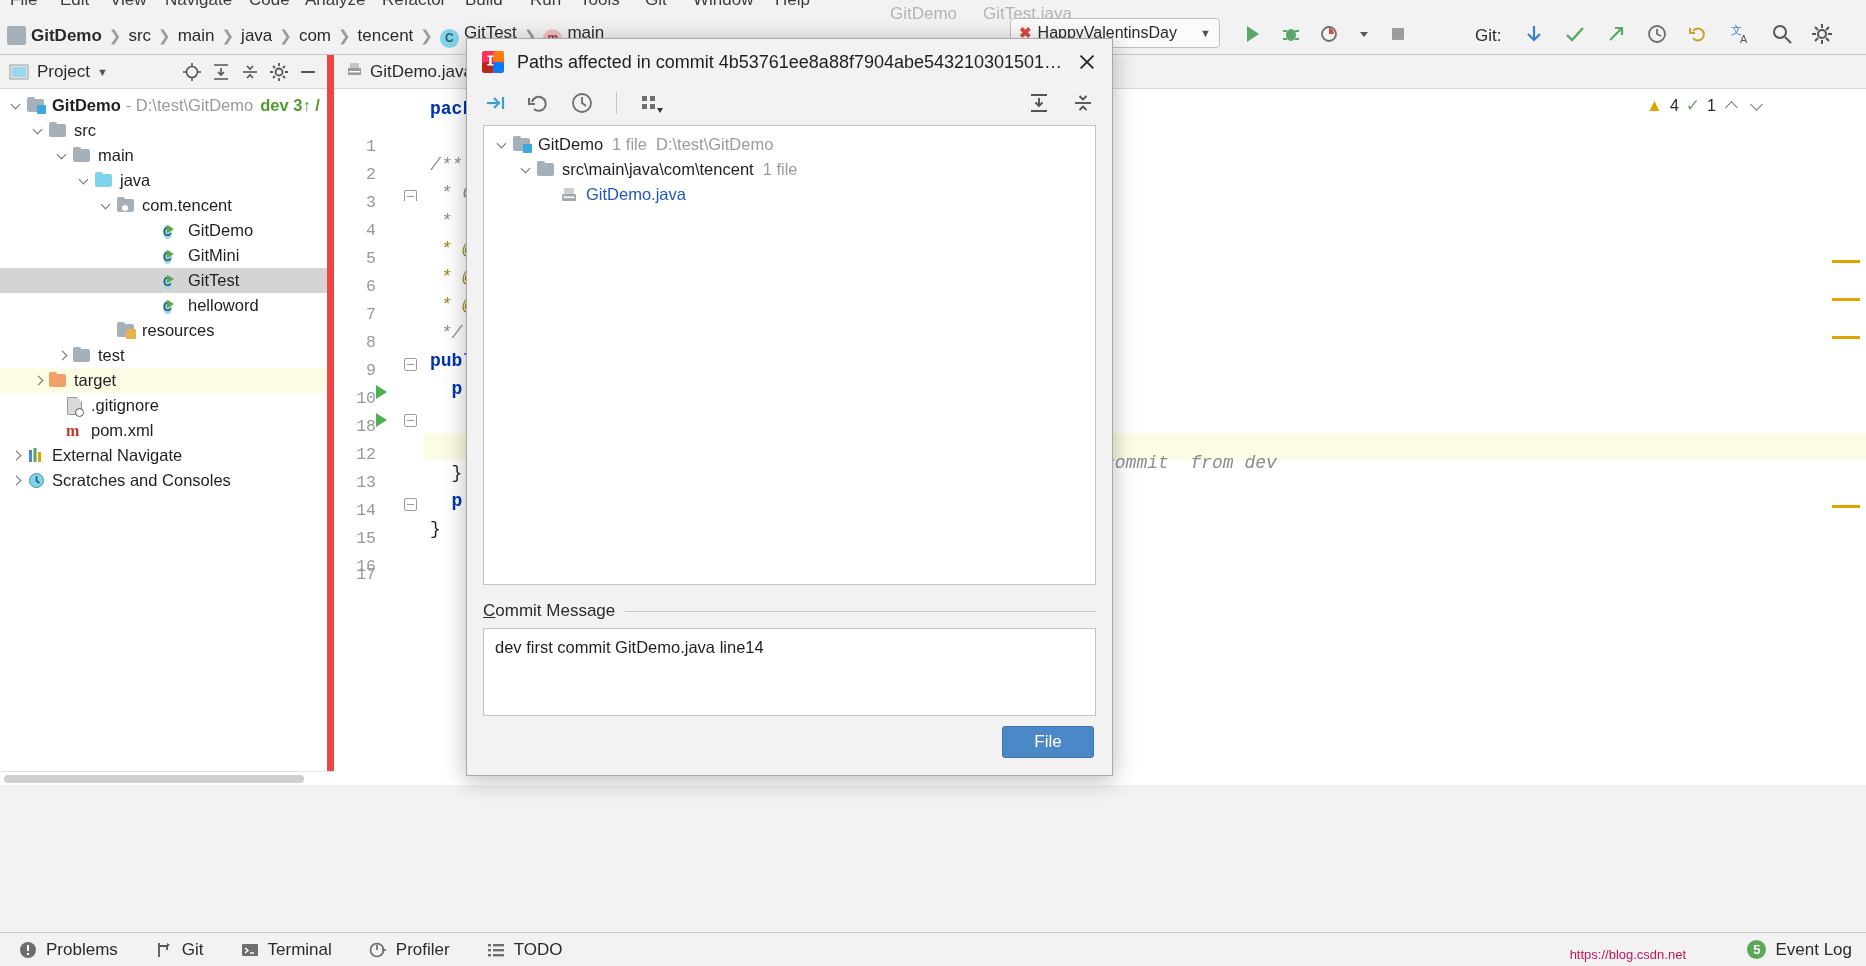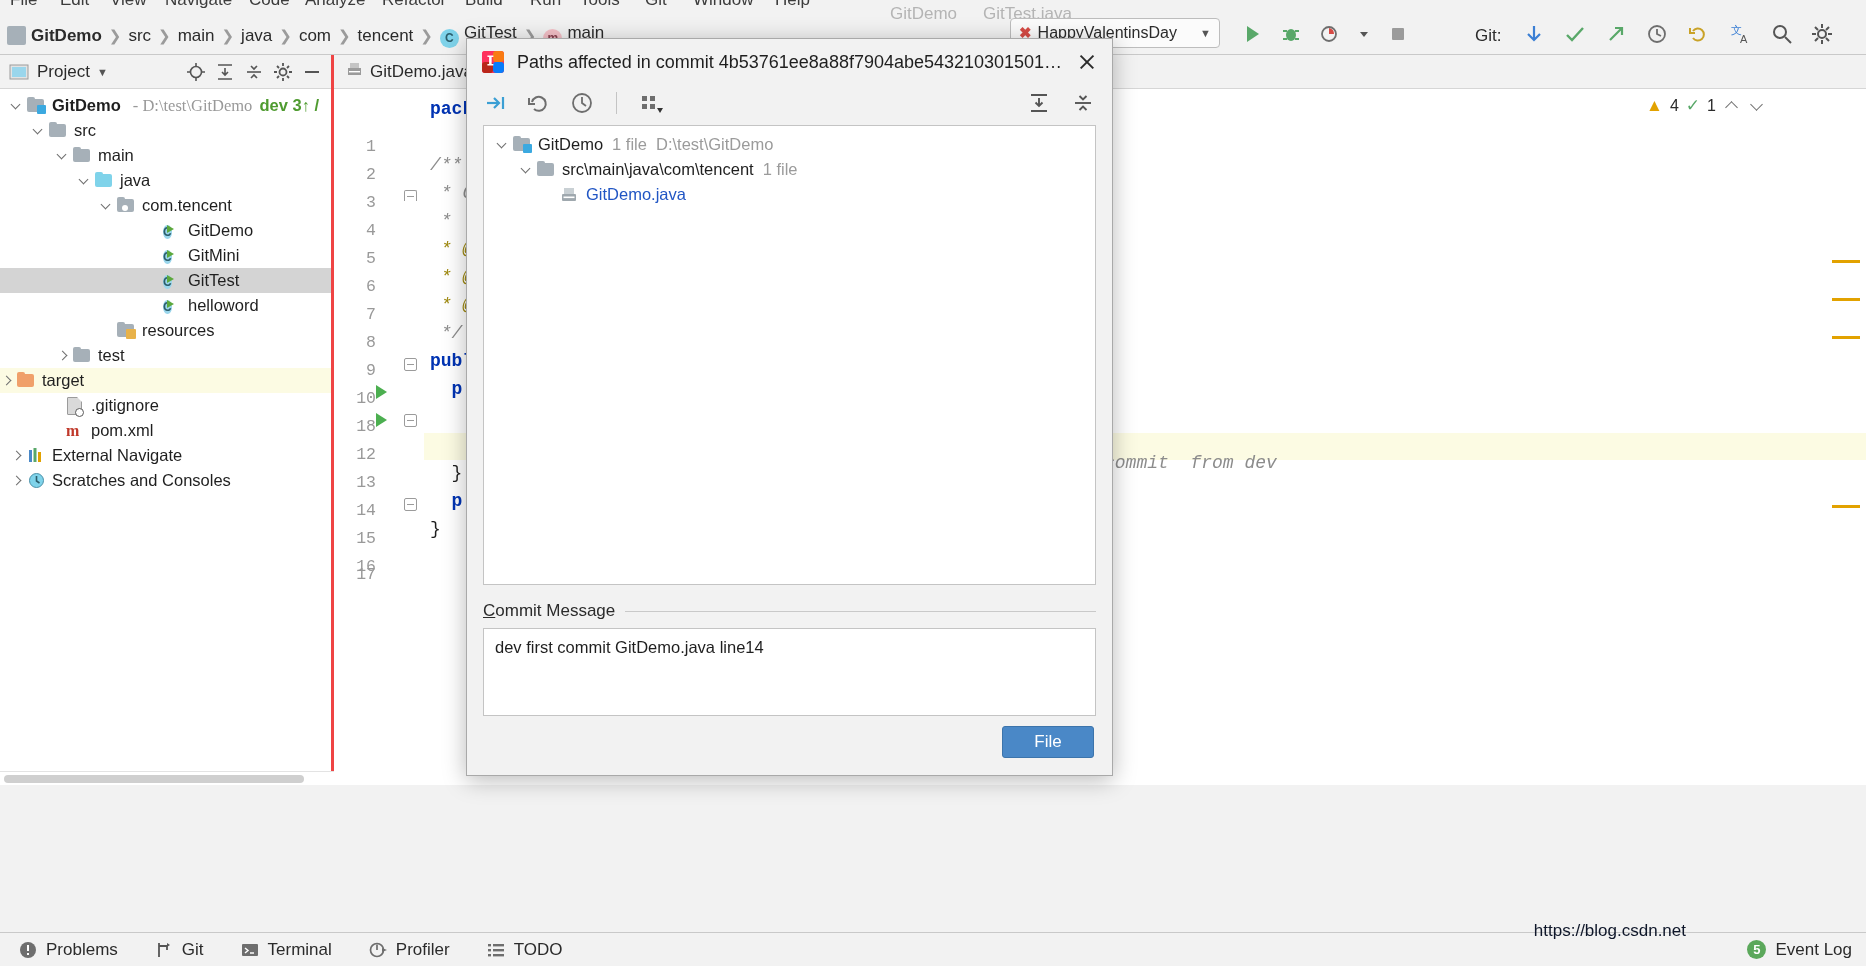--- a/index.html
+++ b/index.html
@@ -80,21 +80,21 @@
 
   
   .ghosttabs {
     position: absolute; top: -8px; left: 890px;
     font-size: 17px; color: #b4b4b4; display: flex; gap: 26px;
   }
 
   
   .projpanel {
     position: absolute; top: 55px; left: 0; width: 334px; height: 730px;
-    background: #ffffff; border-right: 3px solid #ef4444;
+    background: #ffffff; border-right: 7px solid #ef4444;
   }
   .projhead {
     height: 34px; background: #f2f2f2;
     border-bottom: 1px solid #d6d6d6;
     display: flex; align-items: center; padding: 0 8px; gap: 7px;
   }
   .projhead .ptitle { font-size: 17px; color: #2b2b2b; }
   .projhead .spacer { flex: 1; }
   .phi { width: 22px; height: 22px; cursor: pointer; position: relative; }
   .tree { padding-top: 4px; font-size: 16.5px; color: #1f1f1f; }
@@ -112,21 +112,21 @@
     content: ""; position: absolute; left: 3px; top: 3px;
     width: 6px; height: 6px;
     border-right: 1.6px solid #6e6e6e; border-bottom: 1.6px solid #6e6e6e;
     transform: rotate(-45deg);
   }
   .arrow.down::before { transform: rotate(45deg); left: 2px; top: 2px; }
   .arrow.none::before { display: none; }
   .ticon { width: 19px; height: 19px; margin-right: 6px; flex: 0 0 19px; position: relative; }
   .tlabel { }
   .tlabel.bold { font-weight: bold; }
-  .tpath { color: #999999; margin-left: 12px; font-weight: normal; font-family: Liberation Serif, serif; }
+  .tpath { color: #999999; margin-left: 5px; font-weight: normal; }
   .tbranch { color: #4f9b30; font-weight: bold; margin-left: 7px; }
 
   
   .fi-folder { background: #a6b0b8; border-radius: 2px 2px 2px 2px; }
   .fi-folder::before {
     content: ""; position: absolute; left: 0; top: -2px;
     width: 8px; height: 4px; background: #a6b0b8; border-radius: 2px 2px 0 0;
   }
   .fi-folder.blue { background: #7fd3ea; }
   .fi-folder.blue::before { background: #7fd3ea; }
@@ -346,22 +346,22 @@
   .sb-ico { width: 20px; height: 20px; position: relative; }
   .sb-right {
     position: absolute; right: 14px; display: flex; align-items: center; gap: 9px;
   }
   .evt-dot {
     width: 19px; height: 19px; border-radius: 50%; background: #5ba85b;
     color: #fff; font-size: 13px; font-weight: bold;
     text-align: center; line-height: 19px;
   }
   .watermark {
-    position: absolute; right: 180px; bottom: 25px;
-    font-size: 17px; color: #0f172a;
+    position: absolute; right: 180px; bottom: 4px;
+    font-size: 13px; color: #be185d;
   }
 </style>
 </head>
 <body>
 
 <div id="app">
 
   <div class="menubar">
     <span class="mi" style="left:10px">File</span>
     <span class="mi" style="left:60px">Edit</span>
@@ -625,21 +625,21 @@
       </div>
 
       <div class="trow" style="padding-left:56px">
         <span class="arrow"></span>
         <span class="ticon">
           <span class="fi-folder" style="position:absolute;left:0;top:3px;width:17px;height:13px;"></span>
         </span>
         <span class="tlabel">test</span>
       </div>
 
-      <div class="trow highlight" style="">
+      <div class="trow highlight" style="padding-left:32px">
         <span class="arrow"></span>
         <span class="ticon">
           <span class="fi-folder orange" style="position:absolute;left:0;top:3px;width:17px;height:13px;"></span>
         </span>
         <span class="tlabel">target</span>
       </div>
 
       <div class="trow" style="padding-left:49px">
         <span class="arrow none"></span>
         <span class="ticon">

